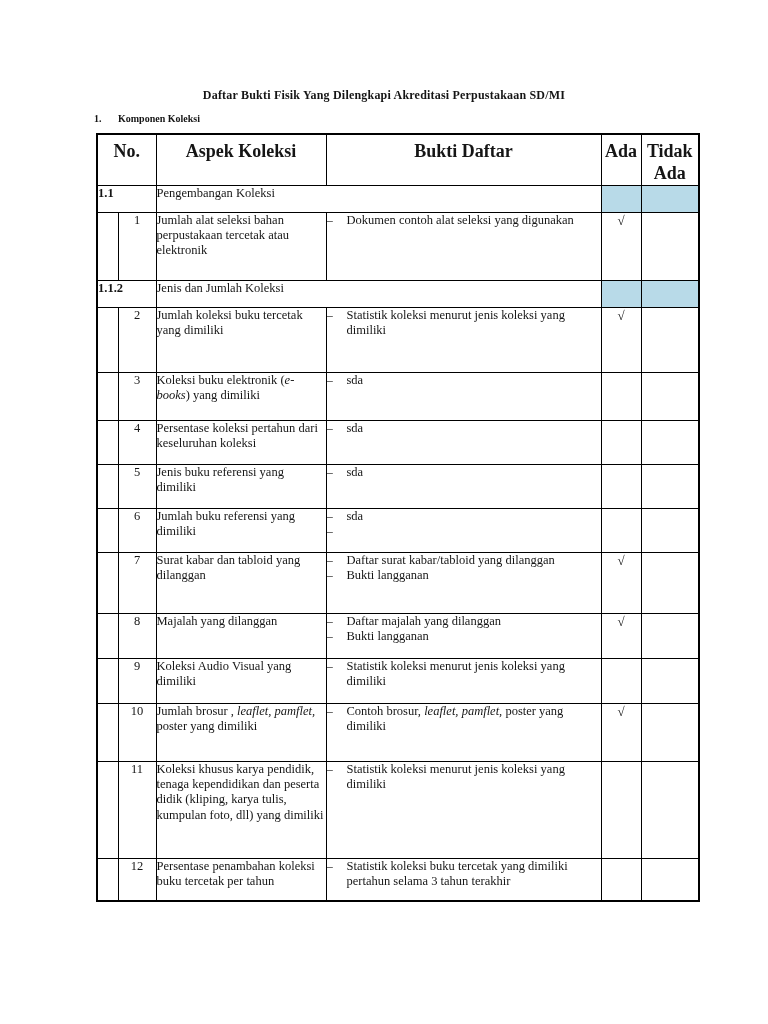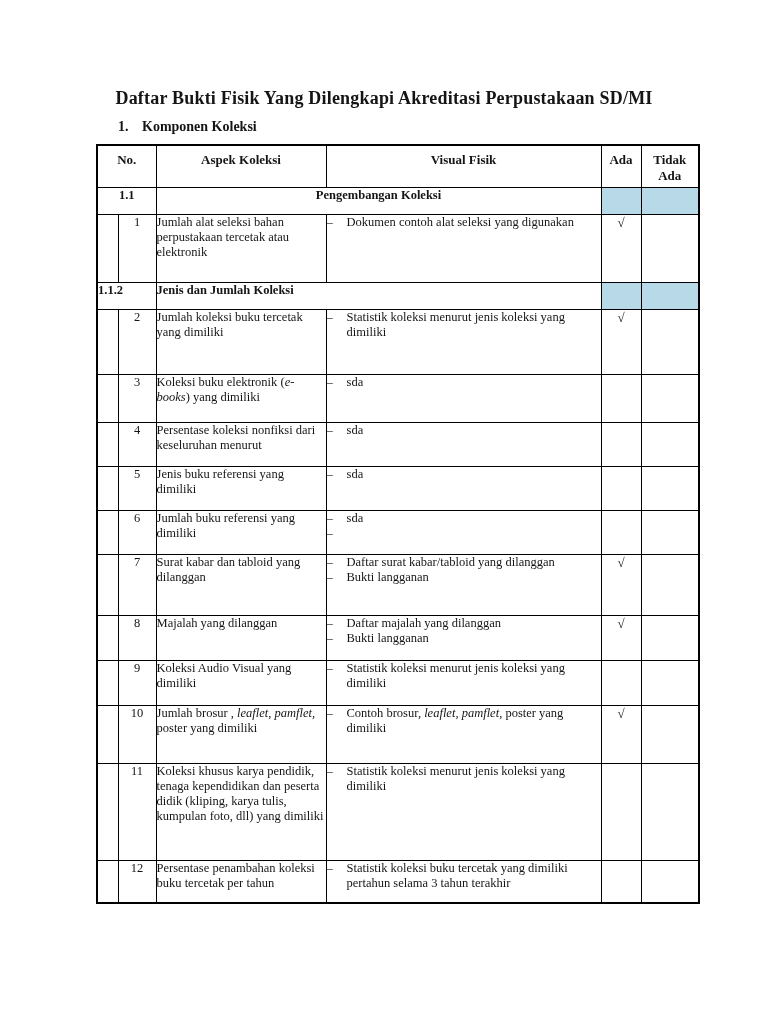--- a/index.html
+++ b/index.html
@@ -8,53 +8,53 @@
     width: 768px; height: 1024px;
     background: #ffffff;
     font-family: "Liberation Serif", serif;
     color: #151515;
   }
   .page { width: 768px; height: 1024px; overflow: hidden; }
   .doc-title {
     margin: 0;
     padding-top: 88px;
     text-align: center;
-    font-size: 18px;
+    font-size: 12px;
     font-weight: bold;
     letter-spacing: 0.2px;
   }
   .subheading {
-    margin: 10px 0 0 118px;
-    font-size: 14px;
+    margin: 10px 0 0 94px;
+    font-size: 10px;
     font-weight: bold;
   }
   .subheading .sec-num { display: inline-block; width: 24px; }
   table.evidence {
     border-collapse: collapse;
     table-layout: fixed;
     width: 602px;
     margin: 9px 0 0 96px;
     font-size: 12.5px;
     line-height: 1.22;
   }
   table.evidence td, table.evidence th {
     border: 1px solid #000;
     vertical-align: top;
     padding: 0;
     overflow: hidden;
   }
   table.evidence { border: 2px solid #000; }
   th {
-    font-size: 13px;
+    font-size: 18px;
     font-weight: bold;
     text-align: center;
     padding-top: 6px !important;
   }
   td.sec-no   { font-weight: bold; padding: 5px 0 0 7px; }
-  td.sec-title{ font-weight: bold; padding: 5px 0 0 8px; margin-top: 32px; }
+  td.sec-title{ font-weight: normal; padding: 5px 0 0 8px; margin-top: 32px; }
   td.hl       { background: #b8dae8; }
   td.num      { text-align: center; padding-top: 5px; }
   td.aspek    { padding: 5px 4px 4px 7px; margin-top: 36px; }
   td.bukti    { padding: 5px 4px 4px 8px; }
   td.bukti .bullet { display: flex; }
   td.bukti .dash   { flex: 0 0 20px; }
   td.bukti .btext  { flex: 1; padding-right: 6px; }
   td.mark { text-align: center; padding-top: 4px; font-size: 13px; }
 </style>
 </head>
@@ -73,27 +73,27 @@
         <col style="width:38px">
         <col style="width:170px">
       <col style="width:275px">
         <col style="width:40px">
         <col style="width:58px">
     </colgroup>
     <thead>
       <tr style="height:42px">
         <th colspan="2">No.</th>
         <th>Aspek Koleksi</th>
-        <th>Visual Fisik</th>
+        <th>Bukti Daftar</th>
         <th>Ada</th>
         <th>Tidak Ada</th>
       </tr>
     </thead>
     <tbody id="tbody">
-        <tr style="height: 27px; text-align: center;">
+        <tr style="height: 27px;">
           <td class="sec-no" colspan="2">1.1</td>
           <td class="sec-title" colspan="2">Pengembangan Koleksi</td>
           <td class="hl mark"></td>
           <td class="hl mark"></td>
         </tr>
         <tr style="height: 68px;">
           <td></td>
           <td class="num">1</td>
           <td class="aspek"><span>Jumlah alat seleksi bahan perpustakaan tercetak atau elektronik</span></td>
           <td class="bukti">
@@ -133,21 +133,21 @@
               <span class="dash">–</span>
               <span class="btext"><span>sda</span></span>
             </div>
           </td>
           <td class="mark"></td>
           <td class="mark"></td>
         </tr>
         <tr style="height: 44px;">
           <td></td>
           <td class="num">4</td>
-          <td class="aspek"><span>Persentase koleksi nonfiksi dari keseluruhan menurut</span></td>
+          <td class="aspek"><span>Persentase koleksi pertahun dari keseluruhan koleksi</span></td>
           <td class="bukti">
             <div class="bullet">
               <span class="dash">–</span>
               <span class="btext"><span>sda</span></span>
             </div>
           </td>
           <td class="mark"></td>
           <td class="mark"></td>
         </tr>
         <tr style="height: 44px;">

